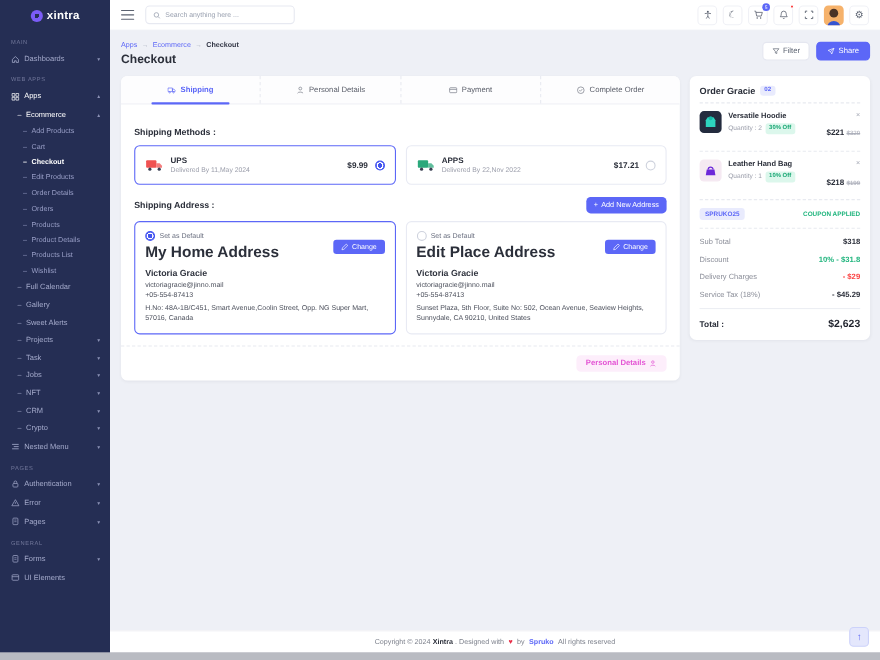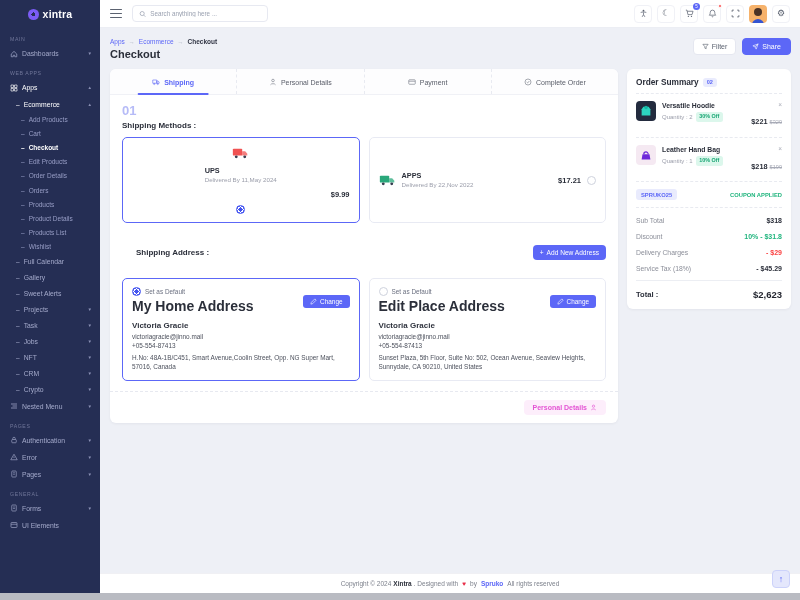--- a/index.html
+++ b/index.html
@@ -56,24 +56,24 @@
   .wizard-card { width:508px; background:#fff; border-radius:6px; box-shadow:0 1px 3px rgba(20,20,40,.05); overflow:hidden; }
   .tabbar { display:flex; border-bottom:1px solid #f0f1f6; background:#fdfdfe; }
   .tab { flex:1; display:flex; align-items:center; justify-content:center; gap:4px; padding:9px 0 8px; font-size:7px; color:#595d68; border-right:1px dashed #e8eaf1; cursor:pointer; position:relative; }
   .tab:last-child { border-right:none; }
   .tab .ic { width:8px; height:8px; color:#7a7e8a; }
   .tab.active { color:#5c67f7; font-weight:bold; }
   .tab.active .ic { color:#5c67f7; }
   .tab.active::after { content:""; position:absolute; bottom:-1px; left:50%; transform:translateX(-50%); width:56%; height:2px; background:#5c67f7; border-radius:2px; }
   .wizard-body { padding:8px 12px 10px; }
   .step-number { font-size:13px; font-weight:bold; color:#b6bbf7; }
-  .section-title { font-size:8px; font-weight:bold; color:#2b2f3a; margin:3px 0 7px; }
+  .section-title { font-size:8px; font-weight:bold; color:#2b2f3a; margin:13px 0 7px; }
   .methods-row { display:flex; gap:9px; }
   .method-card { flex:1; display:flex; align-items:center; gap:6px; border:1px solid #e8eaf3; border-radius:5px; padding:8px 9px; cursor:pointer; background:#fff; }
-  .method-card.selected { border-color:#5c67f7;flex-direction:column; }
+  .method-card.selected { border-color:#5c67f7; }
   .truck-badge { width:17px; height:14px; }
   .method-info { line-height:1.35; }
   .method-name { font-size:7.3px; font-weight:bold; color:#2b2f3a; }
   .method-delivery { font-size:6.2px; color:#9a9daa; }
   .method-price { margin-left:auto; font-size:7.5px; font-weight:bold; color:#2b2f3a; }
   .radio { width:9px; height:9px; border-radius:50%; border:1px solid #ced2dd; background:#fff; flex:0 0 auto; }
   .radio.checked { border:1px solid #4253f0; background:radial-gradient(circle, #4253f0 0 2px, #fff 2.2px 3px, #4253f0 3.2px); }
   .addr-head { display:flex; justify-content:space-between; align-items:center; margin:11px 0 7px; }
   .btn-add-addr { display:flex; align-items:center; gap:3px; background:#5c67f7; color:#fff; font-size:6.6px; padding:4px 7px; border-radius:4px; cursor:pointer; border:none; font-family:inherit; }
   .addr-row { display:flex; gap:9px; }
@@ -420,21 +420,20 @@
             <div class="ic">
               <svg viewBox="0 0 16 16" width="8" height="8">
                 <circle cx="8" cy="8" r="6" fill="none" stroke="currentColor" stroke-width="1.3"></circle>
                 <path d="M5.3 8l1.9 1.9L10.8 6" fill="none" stroke="currentColor" stroke-width="1.3"></path>
               </svg>
             </div>
             <div>Complete Order</div>
           </div>
         </div>
       <div class="wizard-body">
-        <div class="step-number">01</div>
         <div class="section-title">Shipping Methods :</div>
         <div class="methods-row" id="methods-row">
             <div class="method-card selected">
               <div class="truck-badge">
                 <svg viewBox="0 0 20 16" width="17" height="14">
                   <rect x="1" y="3" width="11" height="8" rx="1" fill="#f05252"></rect>
                   <path d="M12 6h3.5l2.5 2.8V11H12z" fill="#f05252" opacity=".75"></path>
                   <circle cx="5" cy="12.5" r="1.7" fill="#3a3f52"></circle>
                   <circle cx="15" cy="12.5" r="1.7" fill="#3a3f52"></circle>
                 </svg>
@@ -457,21 +456,21 @@
               </div>
               <div class="method-info">
                 <div class="method-name">APPS</div>
                 <div class="method-delivery">Delivered By 22,Nov 2022</div>
               </div>
               <div class="method-price">$17.21</div>
               <div class="radio"></div>
             </div>
           </div>
         <div class="addr-head">
-          <div class="section-title" style="margin:14px">Shipping Address :</div>
+          <div class="section-title" style="margin:0">Shipping Address :</div>
           <button class="btn-add-addr">
             <span>+</span>
             <span>Add New Address</span>
           </button>
         </div>
         <div class="addr-row" id="addr-row">
             <div class="addr-card selected">
               <div class="addr-default">
                 <div class="radio checked"></div>
                 <div>Set as Default</div>
@@ -513,21 +512,21 @@
           <svg class="ic" viewBox="0 0 16 16">
               <circle cx="8" cy="5" r="2.6" fill="none" stroke="#e354d4" stroke-width="1.5"></circle>
               <path d="M3 13.5c.8-2.8 9.2-2.8 10 0" fill="none" stroke="#e354d4" stroke-width="1.5"></path>
             </svg>
         </button>
       </div>
     </section>
 
     <aside class="summary-card">
       <div class="summary-head">
-        <span class="summary-title">Order Summary</span>
+        <span class="summary-title">Order Gracie</span>
         <span class="badge-count">02</span>
       </div>
       <div id="summary-items">
           <div class="sum-item">
             <div class="thumb hoodie">
               <svg width="14" height="14" viewBox="0 0 16 16">
                 <path d="M5 3h6l2 3v7H3V6z" fill="#2dd4bf"></path>
                 <circle cx="8" cy="4" r="2" fill="#14b8a6"></circle>
               </svg>
             </div>

